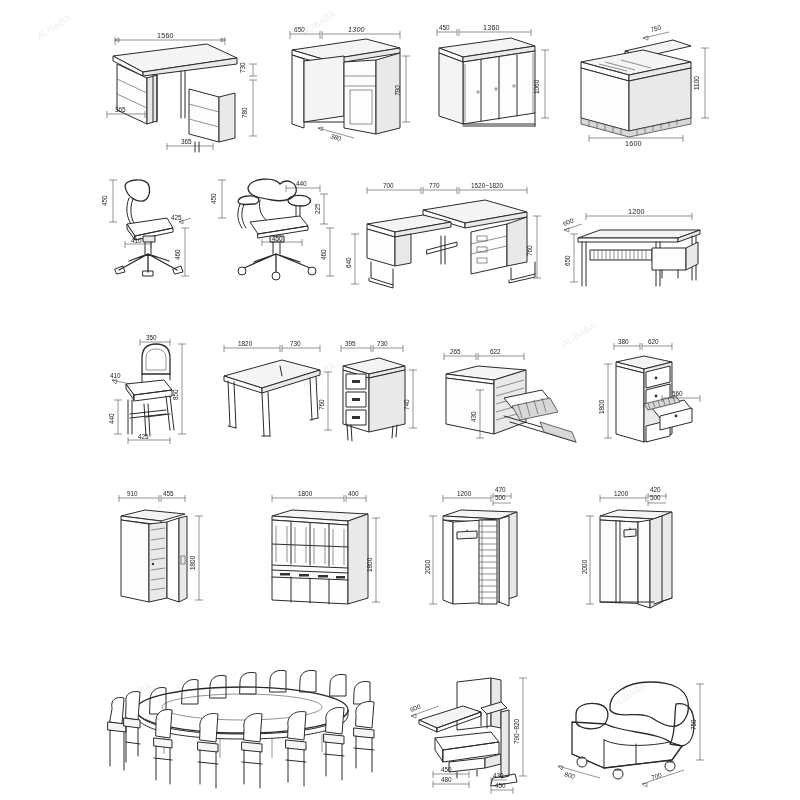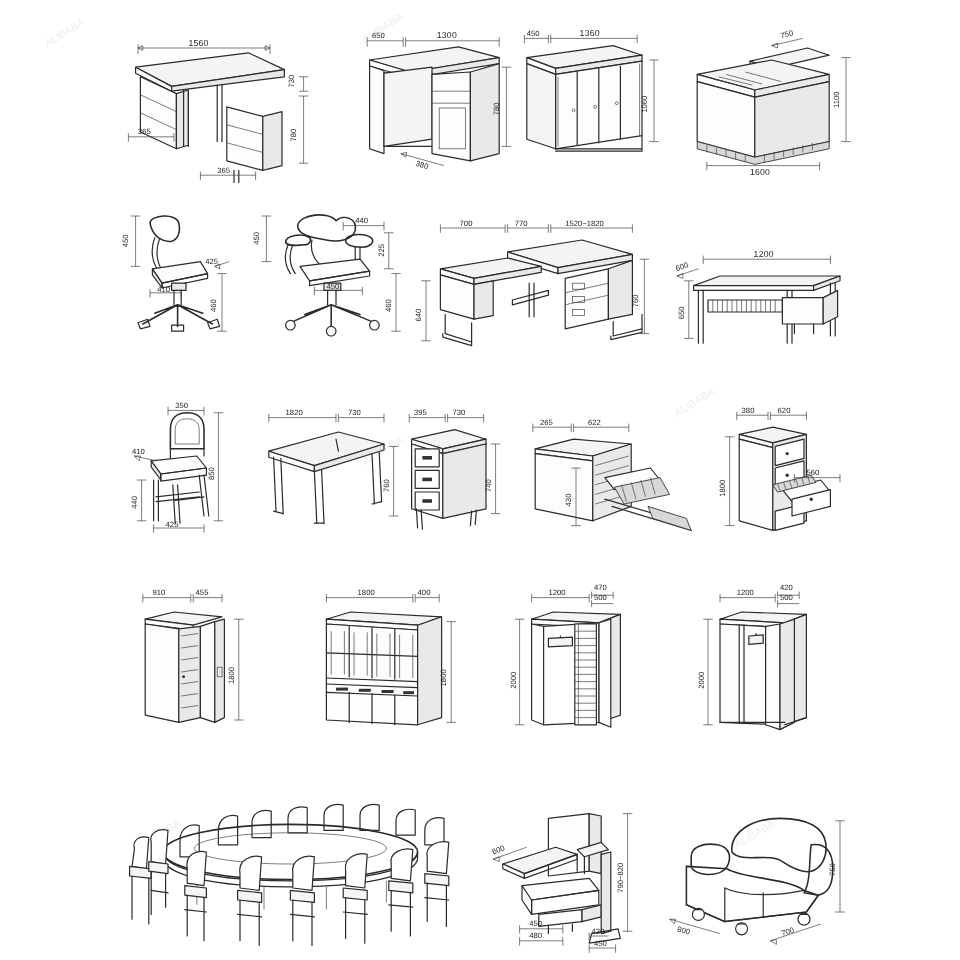--- a/index.html
+++ b/index.html
@@ -62,21 +62,21 @@
       <text class="dts" x="20" y="94">365</text>
       <path class="dim" d="M72 128 H118 M72 125 V132 M118 125 V132"></path>
       <text class="dts" x="86" y="126">365</text>
       <path class="dim" d="M158 46 V58 M154 46 H162 M154 58 H162"></path>
       <text class="dts" x="150" y="55" transform="rotate(-90 150 55)">730</text>
       <path class="dim" d="M158 62 V118 M154 62 H162 M154 118 H162"></path>
       <text class="dts" x="152" y="100" transform="rotate(-90 152 100)">780</text>
     </svg>
   </div>
 
-  <div class="cell" style="left:292px;top:16px;">
+  <div class="cell" style="left:276px;top:16px;font-style:italic;">
     <svg width="160" height="145" viewBox="0 0 160 145">
       <path class="dim" d="M14 18 H44 M14 15 V23 M44 15 V23"></path>
       <text class="dts" x="18" y="16">650</text>
       <path class="dim" d="M46 18 H124 M46 15 V23 M124 15 V23"></path>
       <text class="dt" x="72" y="16">1300</text>
 
       <polygon class="facet" points="16,34 90,23 124,32 50,44"></polygon>
       <polygon class="face" points="16,34 16,39 50,49 50,44"></polygon>
       <polygon class="faced" points="50,44 50,49 124,37 124,32"></polygon>
 

